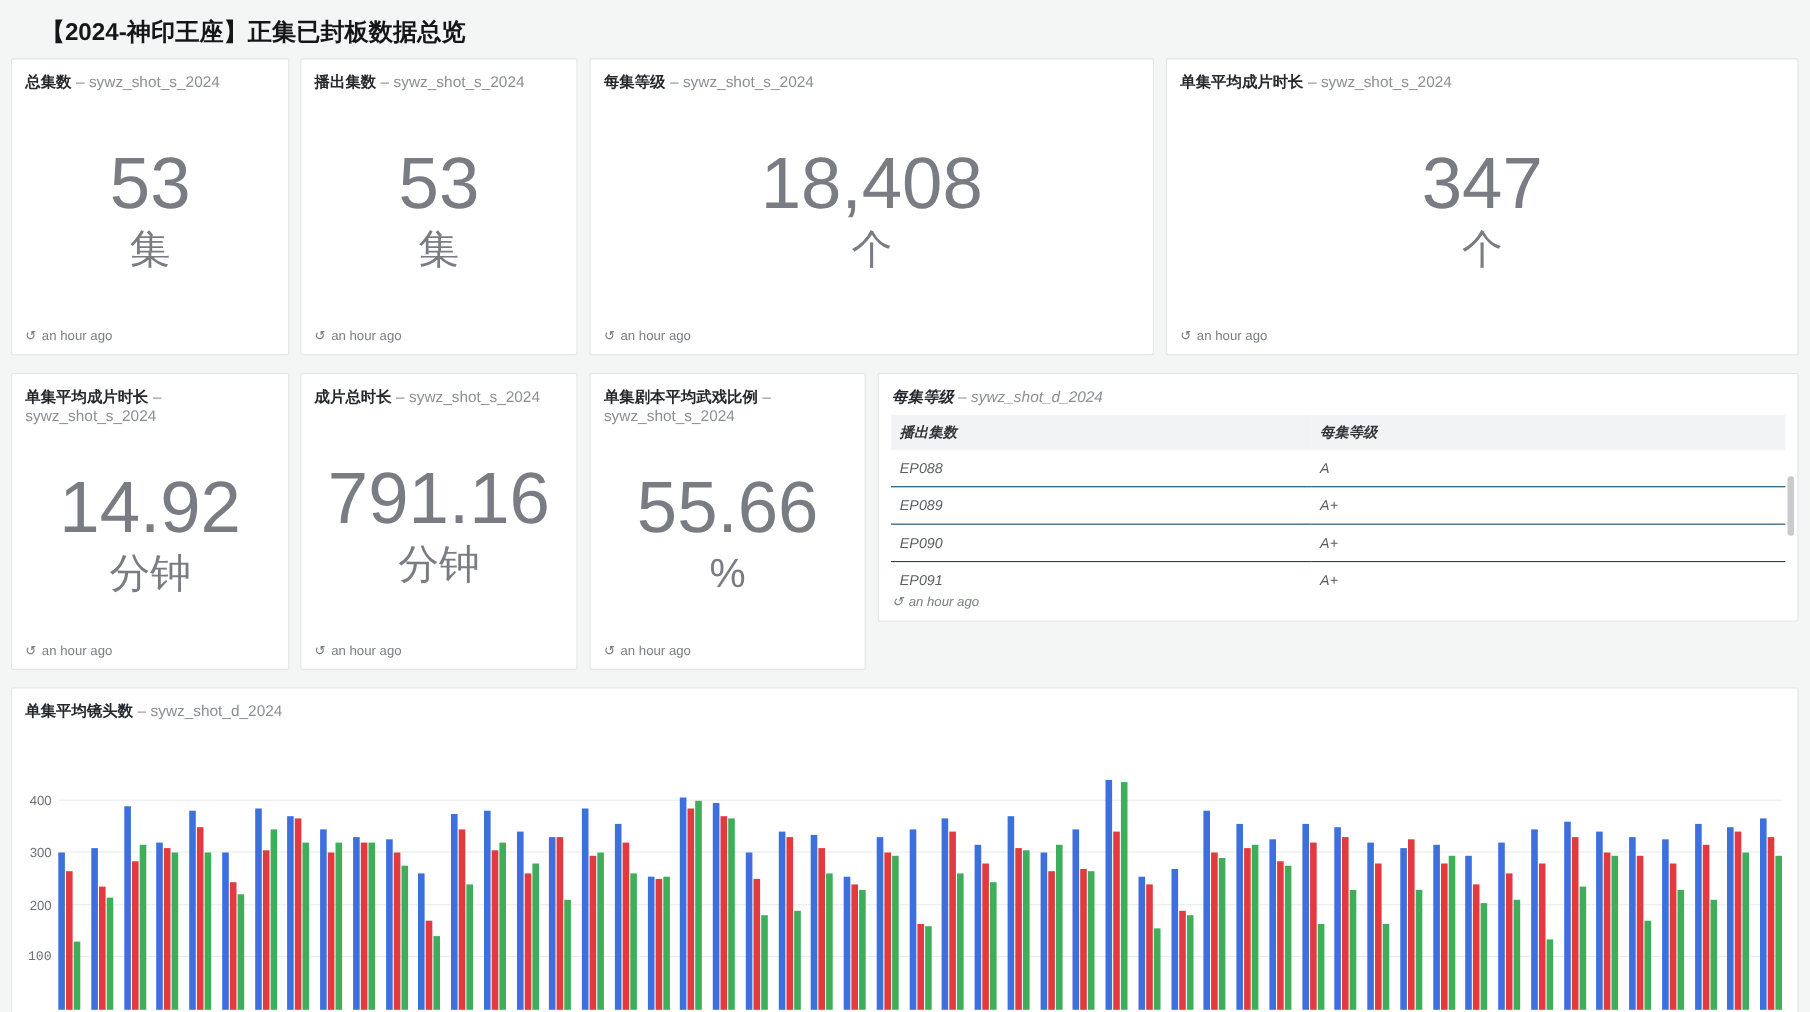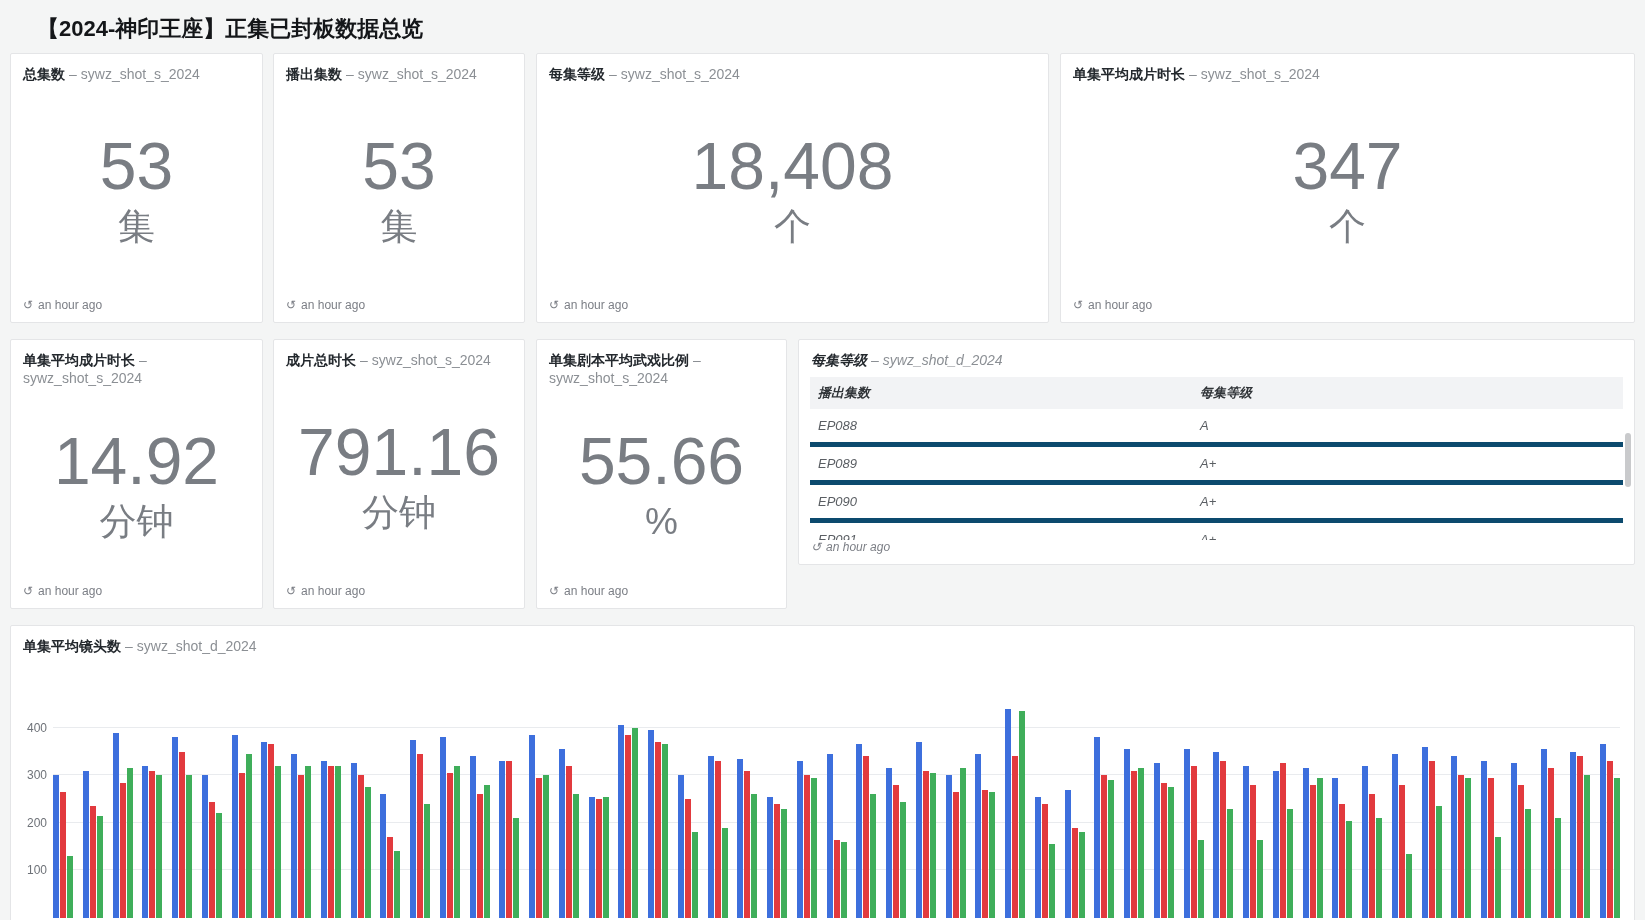--- a/index.html
+++ b/index.html
@@ -46,21 +46,21 @@
 
   
   .table-wrap { flex: 1; padding: 8px 11px 0 11px; overflow: hidden; position: relative; }
   .g-table { width: 100%; border-collapse: collapse; font-size: 13px; }
   .g-table th {
     background: #f2f3f5; text-align: left; font-weight: 600; color: #303438;
     padding: 7px 8px; font-size: 13px;
   }
   .g-table td {
     padding: 9px 8px; color: #5a5e63;
-    border-bottom: 5px solid #0c4a6e;
+    border-bottom: 1px solid #0c4a6e;
   }
   .col-episode { width: 47%; }
   .table-scrollbar {
     position: absolute; right: 3px; top: 64px;
     width: 6px; height: 54px; border-radius: 3px;
     background: #c9cacc;
   }
 
   
   .chart-plot {
@@ -495,18 +495,18 @@
           <div class="bar" style="height: 166.4px; background: rgb(61, 111, 221);"></div>
           <div class="bar" style="height: 161.7px; background: rgb(226, 58, 62);"></div>
           <div class="bar" style="height: 142.7px; background: rgb(63, 174, 90);"></div>
         </div>
         <div class="bar-group">
           <div class="bar" style="height: 173.6px; background: rgb(61, 111, 221);"></div>
           <div class="bar" style="height: 156.9px; background: rgb(226, 58, 62);"></div>
           <div class="bar" style="height: 140.3px; background: rgb(63, 174, 90);"></div>
         </div>
       </div>
-  <div class="ytick" style="bottom: 40.6px;">100</div>
+  <div class="ytick" style="bottom: 40.6px; font-family: Liberation Mono, monospace;">100</div>
       <div class="ytick" style="bottom: 88.1px;">200</div>
       <div class="ytick" style="bottom: 135.7px;">300</div>
       <div class="ytick" style="bottom: 183.2px;">400</div>
     </div>
 </div>
 
 </body></html>

